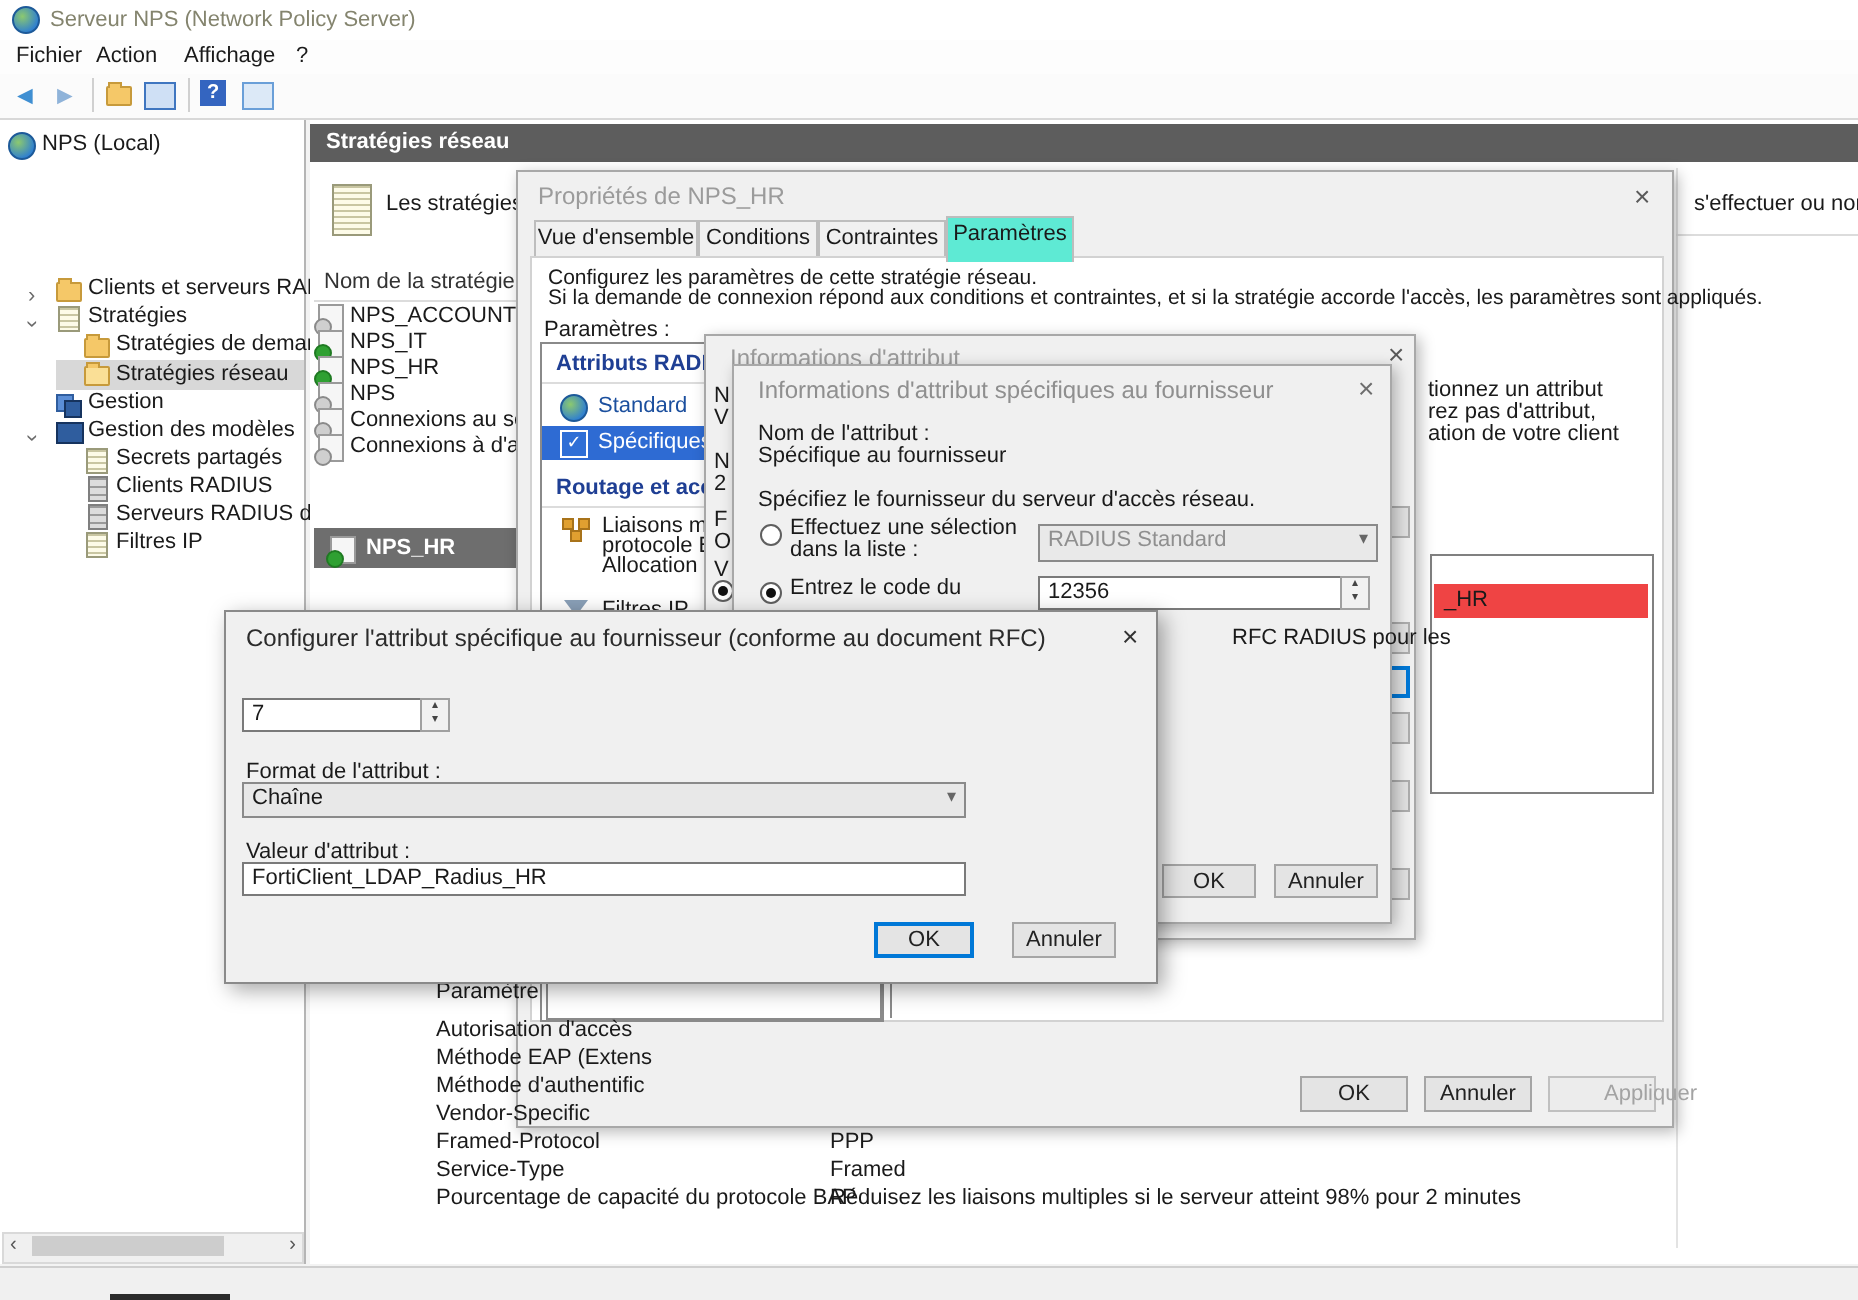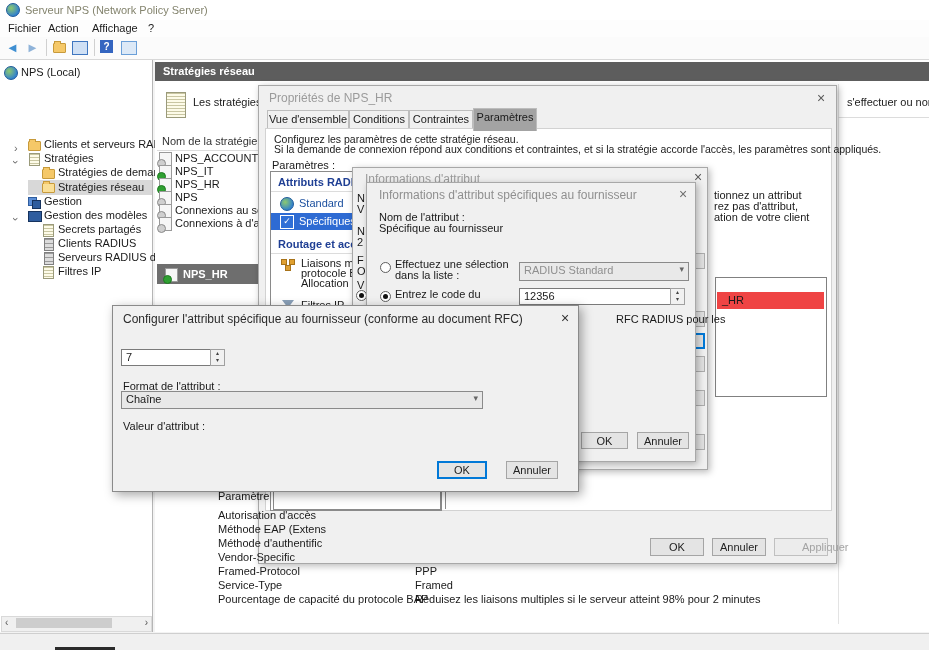--- a/index.html
+++ b/index.html
@@ -20,21 +20,21 @@
   .field{position:absolute;background:#fff;border:1px solid #7a7a7a;font-size:11px;padding:1px 4px;white-space:nowrap;}
   .combo{position:absolute;border:1px solid #8a8a8a;background:#e9e9e9;font-size:11px;padding:1px 4px;white-space:nowrap;}
   .combo .chev{position:absolute;right:4px;top:1px;color:#666;font-size:9px;}
   .x{position:absolute;font-size:14px;line-height:12px;color:#5a5a5a;}
   .radio{position:absolute;width:9px;height:9px;border:1px solid #5f5f5f;border-radius:50%;background:#fff;}
   .radio.on::after{content:"";position:absolute;left:2px;top:2px;width:5px;height:5px;background:#111;border-radius:50%;}
   .spin{position:absolute;width:13px;border:1px solid #a0a0a0;background:#f1f1f1;color:#444;
         font-size:6px;line-height:7px;text-align:center;}
   .tab{position:absolute;height:17px;background:#f0f0f0;border:1px solid #bdbdbd;border-bottom:none;
        font-size:11px;text-align:center;padding-top:2px;}
-  .tab.active{background:#a3a3a3;z-index:3;}
+  .tab.active{background:#5eead4;z-index:3;}
   .dbar{position:absolute;background:#5d5d5d;color:#fff;font-weight:bold;font-size:11px;}
   .pol{position:absolute;width:11px;height:12px;background:#f6f6f6;border:1px solid #9a9a9a;}
   .pol::after{content:"";position:absolute;left:-3px;bottom:-3px;width:7px;height:7px;border-radius:50%;border:1px solid #8a8a8a;}
   .pol.ok::after{background:#2fa032;border-color:#1f7a22;}
   .pol.off::after{background:#cfcfcf;}
   .folder{position:absolute;width:11px;height:8px;background:#f5c868;border:1px solid #c79a3b;border-radius:1px;}
   .folder::before{content:"";position:absolute;left:0;top:-3px;width:5px;height:2px;background:#f5c868;border:1px solid #c79a3b;border-bottom:none;}
   .page{position:absolute;width:9px;height:11px;background:#fdfbe8;border:1px solid #9a9a7a;
         background-image:linear-gradient(#c9c6a2 1px,transparent 1px);background-size:100% 3px;}
   .server{position:absolute;width:8px;height:11px;background:#dcdcdc;border:1px solid #7f7f7f;
@@ -278,20 +278,21 @@
     <span class="sliver" style="left:341px;top:222px;"></span>
     <span class="sliver" style="left:341px;top:266px;"></span>
   </div>
 
   <div class="dlg" style="left:366px;top:182px;width:328px;height:278px;z-index:30;">
     <span class="abs" style="left:12px;top:5px;font-size:12px;color:#8f8f8f;white-space:nowrap;">Informations d'attribut spécifiques au fournisseur</span>
     <span class="x" style="left:312px;top:5px;color:#6e6e6e;">×</span>
 
     <span class="abs t" style="left:12px;top:28px;">Nom de l'attribut :</span>
     <span class="abs t" style="left:12px;top:39px;">Spécifique au fournisseur</span>
+    <span class="abs t" style="left:12px;top:61px;">Spécifiez le fournisseur du serveur d'accès réseau.</span>
 
     <span class="radio" style="left:13px;top:79px;"></span>
     <span class="abs t" style="left:28px;top:75px;">Effectuez une sélection</span>
     <span class="abs t" style="left:28px;top:86px;">dans la liste :</span>
     <div class="combo" style="left:152px;top:79px;width:160px;height:15px;color:#8f8f8f;">
       <span>RADIUS Standard</span>
       <span class="chev">▾</span>
     </div>
 
     <span class="radio on" style="left:13px;top:108px;"></span>
@@ -316,20 +317,23 @@
     </div>
     <span class="spin" style="left:97px;top:43px;height:15px;">▴<br>▾</span>
 
     <span class="abs t" style="left:10px;top:74px;">Format de l'attribut :</span>
     <div class="combo" style="left:8px;top:85px;width:352px;height:14px;color:#1a1a1a;background:#e8e8e8;">
       <span>Chaîne</span>
       <span class="chev">▾</span>
     </div>
 
     <span class="abs t" style="left:10px;top:114px;">Valeur d'attribut :</span>
+    <div class="field" style="left:8px;top:125px;width:352px;height:13px;">
+      <span>FortiClient_LDAP_Radius_HR</span>
+    </div>
 
     <button class="btn default" style="left:324px;top:155px;width:50px;height:18px;">OK</button>
     <button class="btn" style="left:393px;top:155px;width:52px;height:18px;">Annuler</button>
   </div>
 
   <div class="abs" style="left:0;top:633px;width:929px;height:17px;background:#f0f0f0;border-top:1px solid #cfcfcf;">
     <span class="abs" style="left:55px;top:13px;width:60px;height:4px;background:#2b2b2b;"></span>
   </div>
 
 </div>

